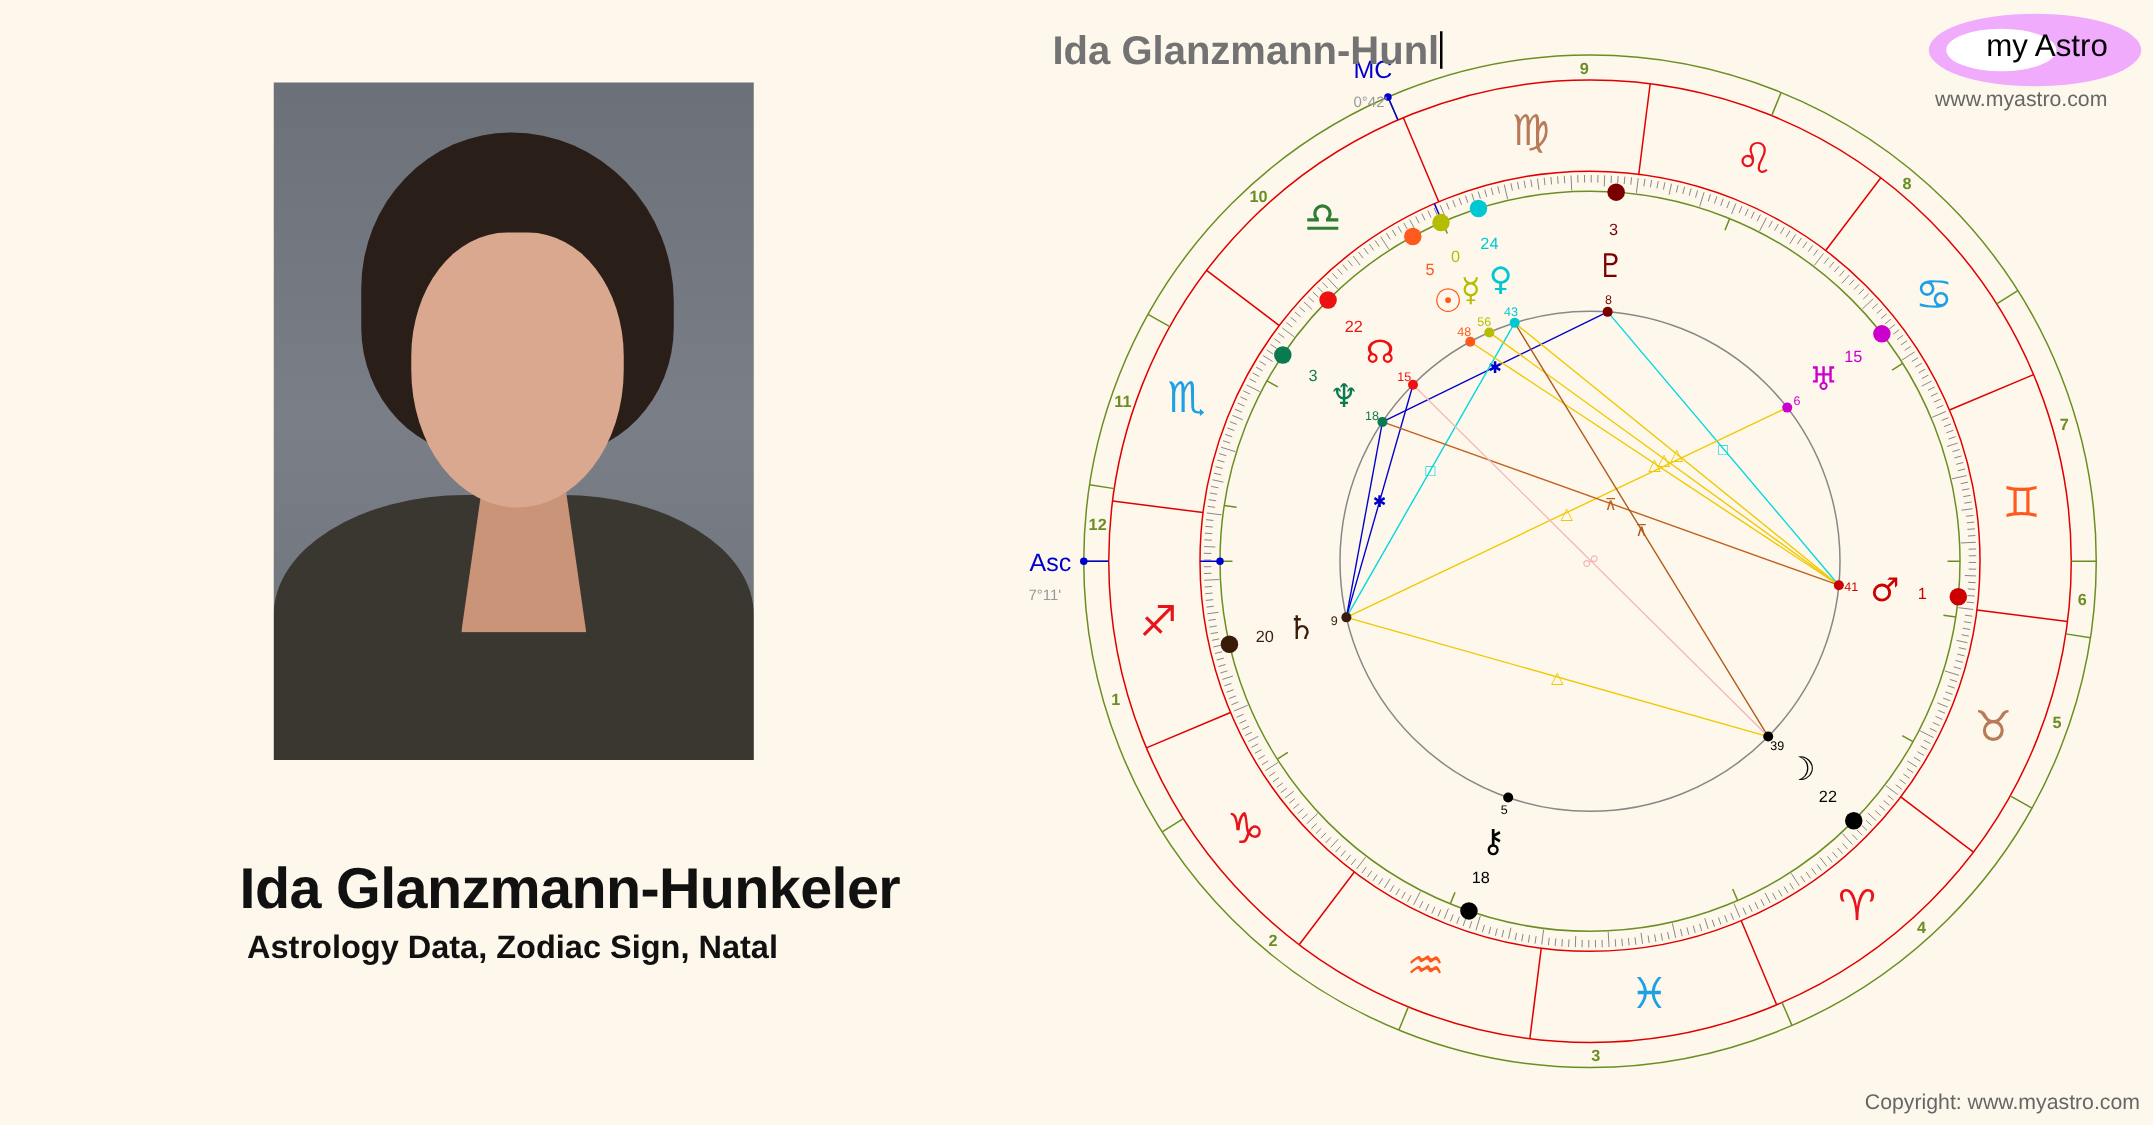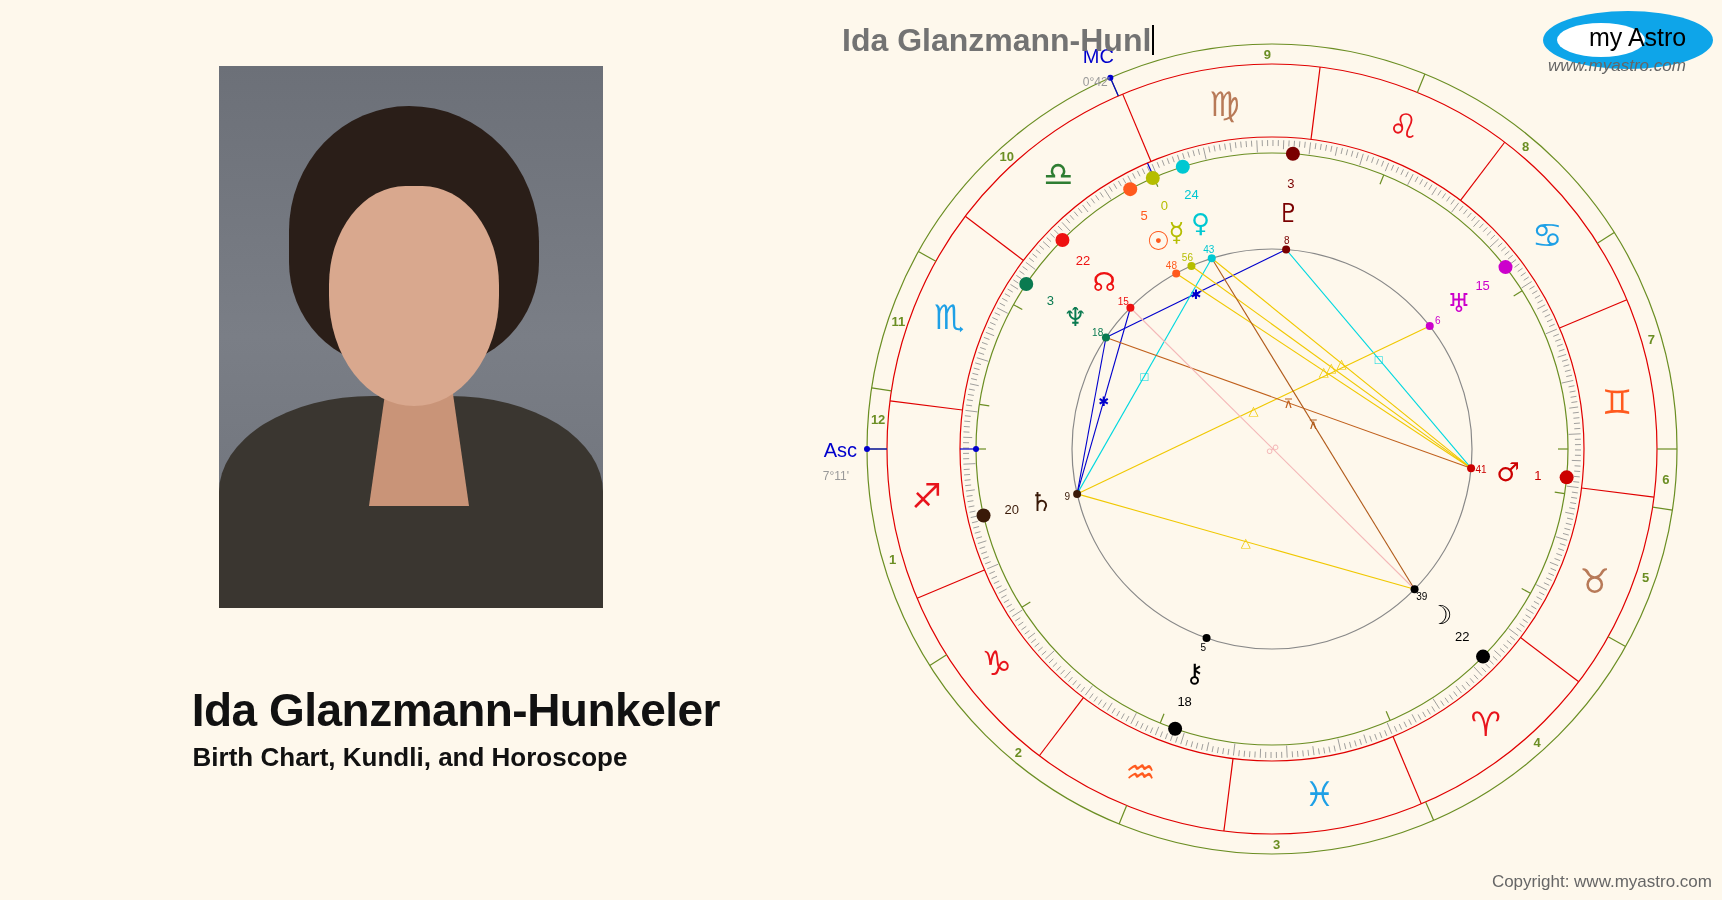--- a/index.html
+++ b/index.html
@@ -6,40 +6,40 @@
   body{width:1722px;height:900px;background:#fef8ec;position:relative;overflow:hidden;font-family:"Liberation Sans",sans-serif;}
   .photo{position:absolute;left:219px;top:66px;width:384px;height:542px;background:linear-gradient(180deg,#6c7078 0%,#7a7e86 50%,#6d7179 100%);overflow:hidden;}
   .photo .hair{position:absolute;left:70px;top:40px;width:250px;height:260px;border-radius:48% 52% 40% 40%;background:#2a1e18;}
   .photo .face{position:absolute;left:110px;top:120px;width:170px;height:220px;border-radius:45% 45% 50% 50%;background:#d9a88e;}
   .photo .jacket{position:absolute;left:0;top:330px;width:384px;height:240px;background:#3a3630;border-radius:40% 40% 0 0;}
   .photo .neck{position:absolute;left:150px;top:300px;width:100px;height:140px;background:#c99478;clip-path:polygon(20% 0,80% 0,100% 100%,0 100%);}
   .name{position:absolute;left:100px;width:620px;top:683px;text-align:right;font-weight:bold;font-size:46px;color:#111;letter-spacing:-0.5px;}
   .sub{position:absolute;left:100px;width:620px;top:742px;text-align:center;font-weight:bold;font-size:26px;line-height:30px;color:#111;}
   .chart-title{position:absolute;left:842px;top:22px;font-weight:bold;font-size:32px;color:#737373;white-space:nowrap;}
   .chart-title .cursor{display:inline-block;width:2px;height:30px;background:#000;vertical-align:-4px;margin-left:1px;}
-  .logo{position:absolute;left:1543px;top:11px;width:170px;height:58px;border-radius:50%;background:#0ea5e9;text-align:right;}
+  .logo{position:absolute;left:1543px;top:11px;width:170px;height:58px;border-radius:50%;background:#f0abfc;text-align:right;}
   .logo .inner{position:absolute;left:14px;top:12px;width:88px;height:34px;border-radius:50%;background:#fff;}
   .logo .txt{position:absolute;left:46px;top:12px;font-size:25px;color:#000;}
-  .site{position:absolute;left:1548px;top:56px;font-size:17px;color:#666;font-style:italic;}
+  .site{position:absolute;left:1548px;top:70px;font-size:17px;color:#666;}
   .copyright{position:absolute;right:10px;top:872px;font-size:17px;color:#666;}
   svg#chart{position:absolute;left:0;top:0;}
 </style>
 </head>
 <body>
 
 <div class="photo" title="Portrait of Ida Glanzmann-Hunkeler">
   <div class="jacket"></div>
   <div class="neck"></div>
   <div class="hair"></div>
   <div class="face"></div>
 </div>
 
 <div class="name">Ida Glanzmann-Hunkeler</div>
 <div class="sub">
-  <div>Birth Chart, Kundli, and Horoscope</div>
+  <div>Astrology Data, Zodiac Sign, Natal</div>
 </div>
 
 <svg id="chart" width="1722" height="900">
     <circle cx="1272" cy="449" r="405" fill="none" stroke="#6b8e23" stroke-width="1.2"></circle>
     <circle cx="1272" cy="449" r="385" fill="none" stroke="#e00000" stroke-width="1.2"></circle>
     <circle cx="1272" cy="449" r="312" fill="none" stroke="#e00000" stroke-width="1.2"></circle>
     <circle cx="1272" cy="449" r="296" fill="none" stroke="#6b8e23" stroke-width="1.2"></circle>
     <circle cx="1272" cy="449" r="200" fill="none" stroke="#888888" stroke-width="1.2"></circle>
     <line x1="1391.8417423185545" y1="733.8138985338553" x2="1387.1876940731736" y2="722.7531646102104" stroke="#888888" stroke-width="0.8"></line>
     <line x1="1396.7941777569329" y1="731.6789932024859" x2="1394.3709898393224" y2="726.1900807131173" stroke="#888888" stroke-width="0.8"></line>

